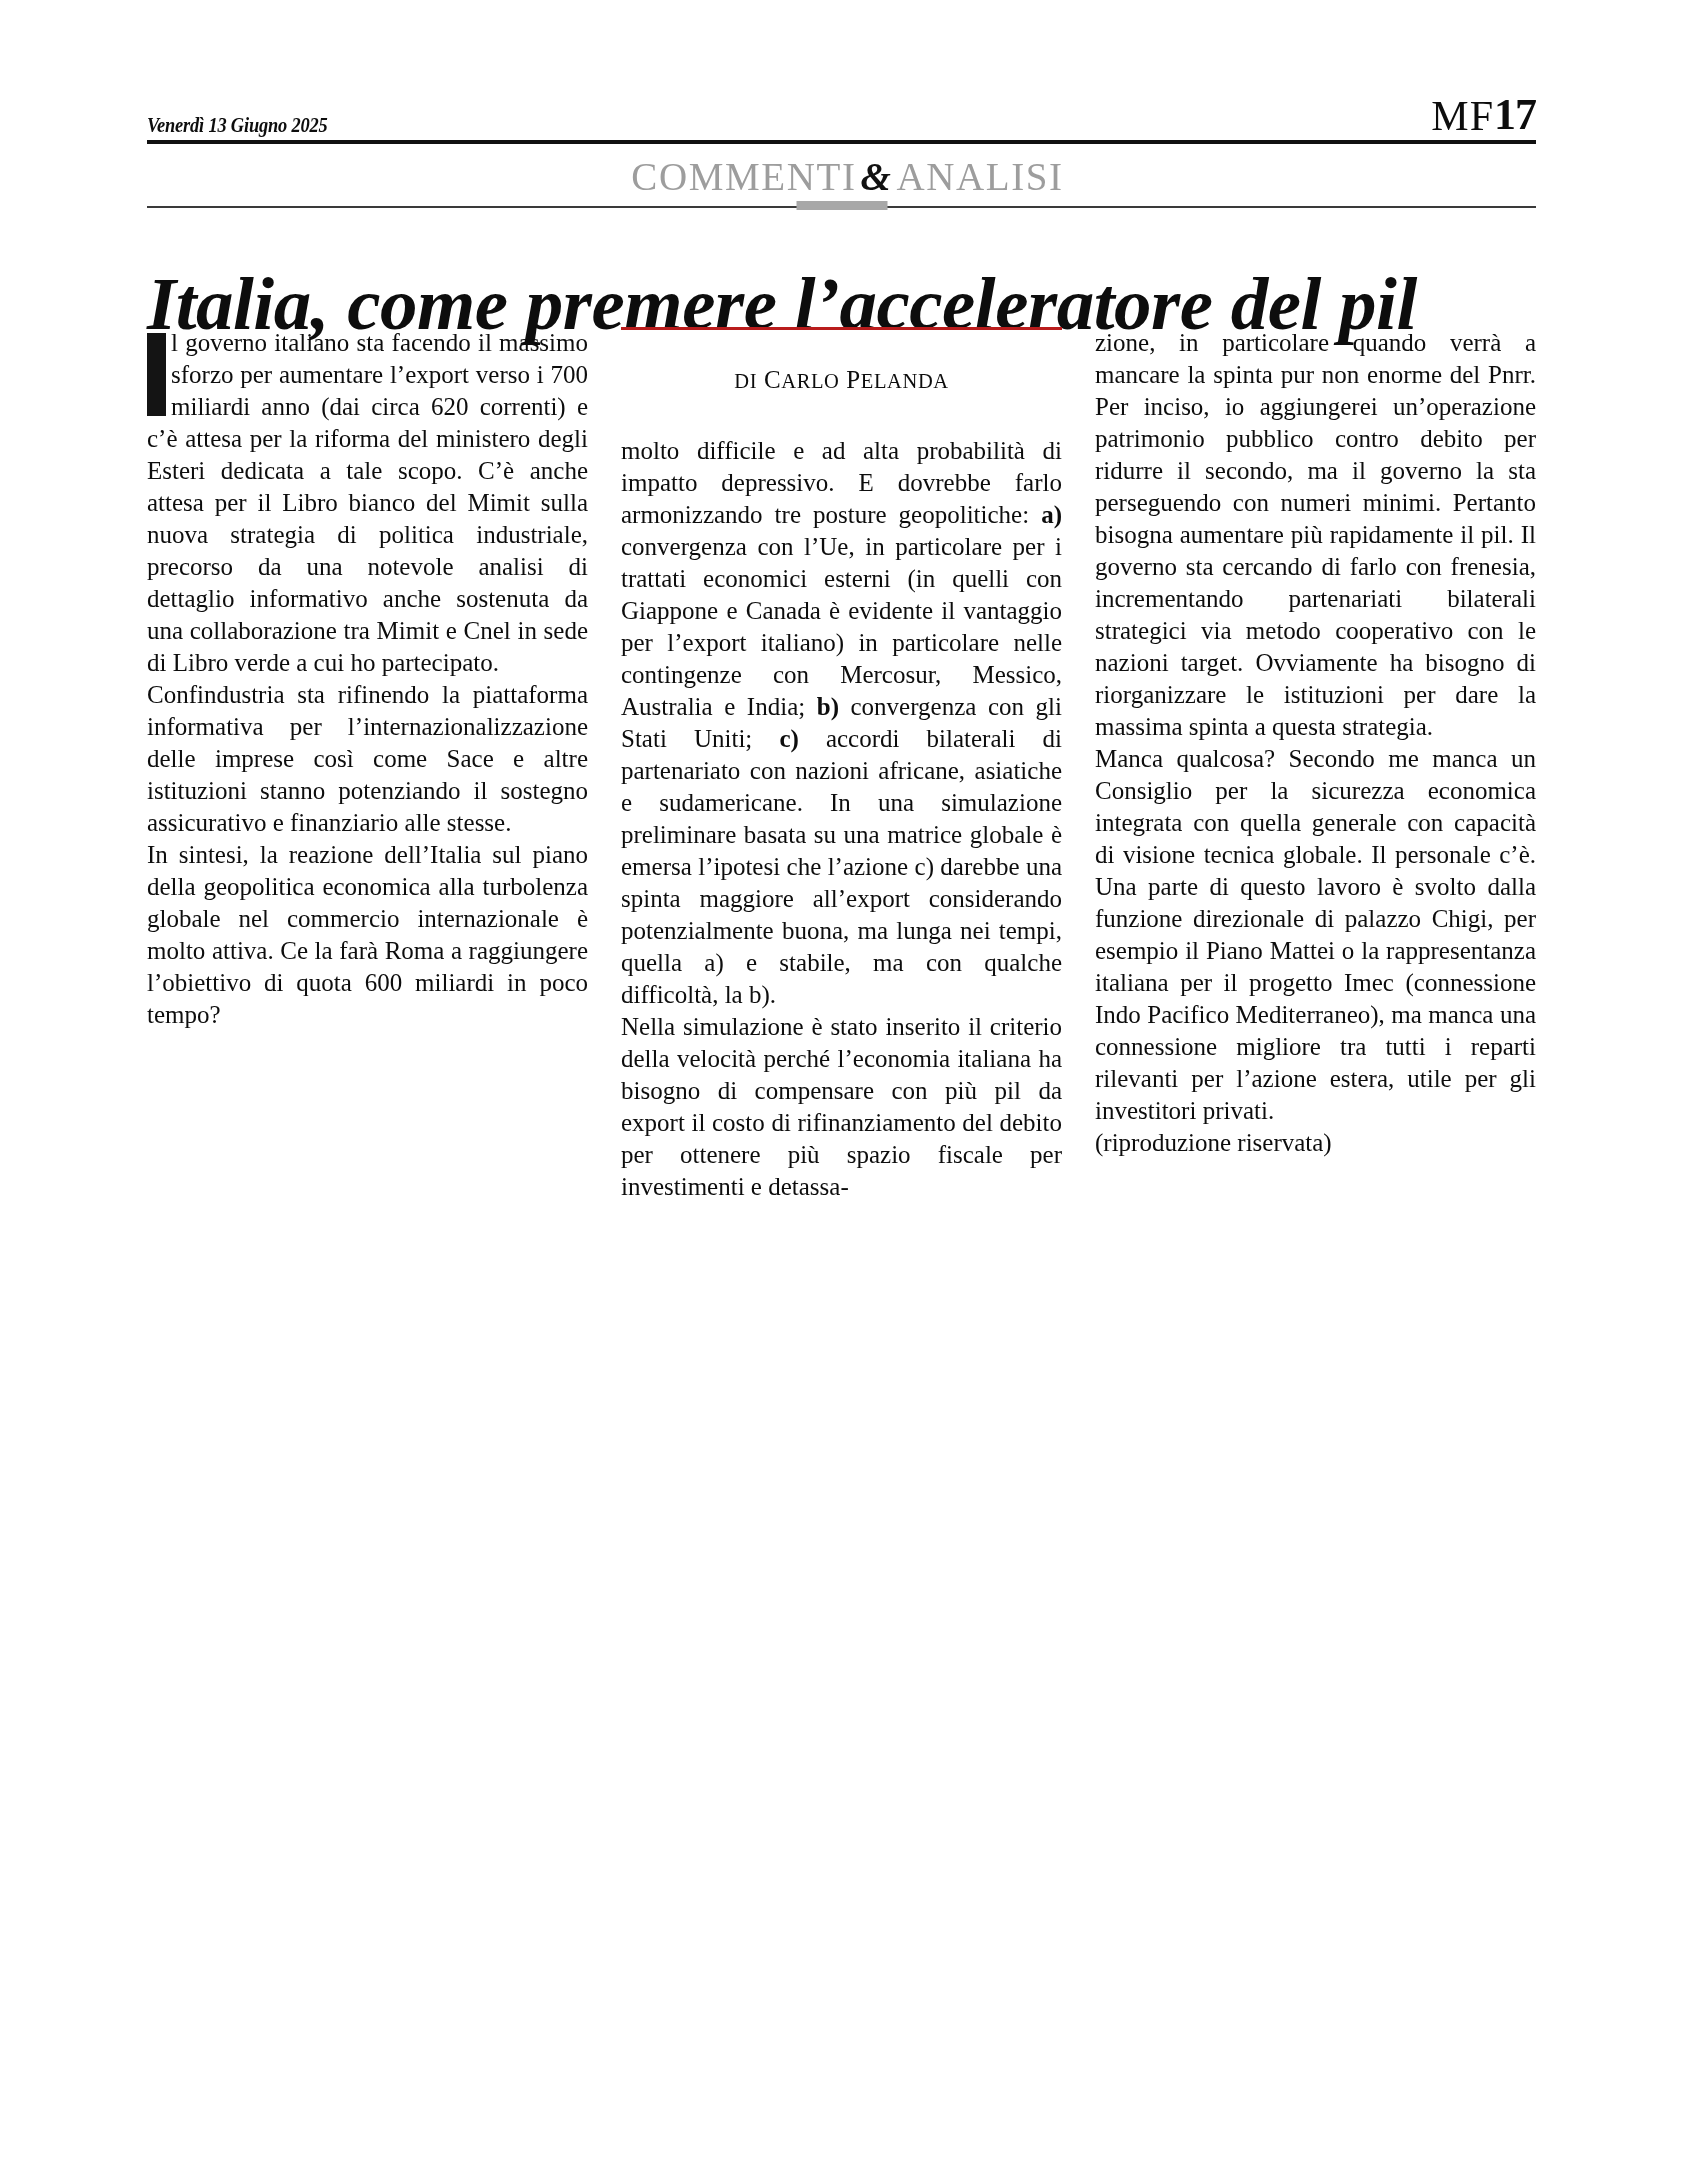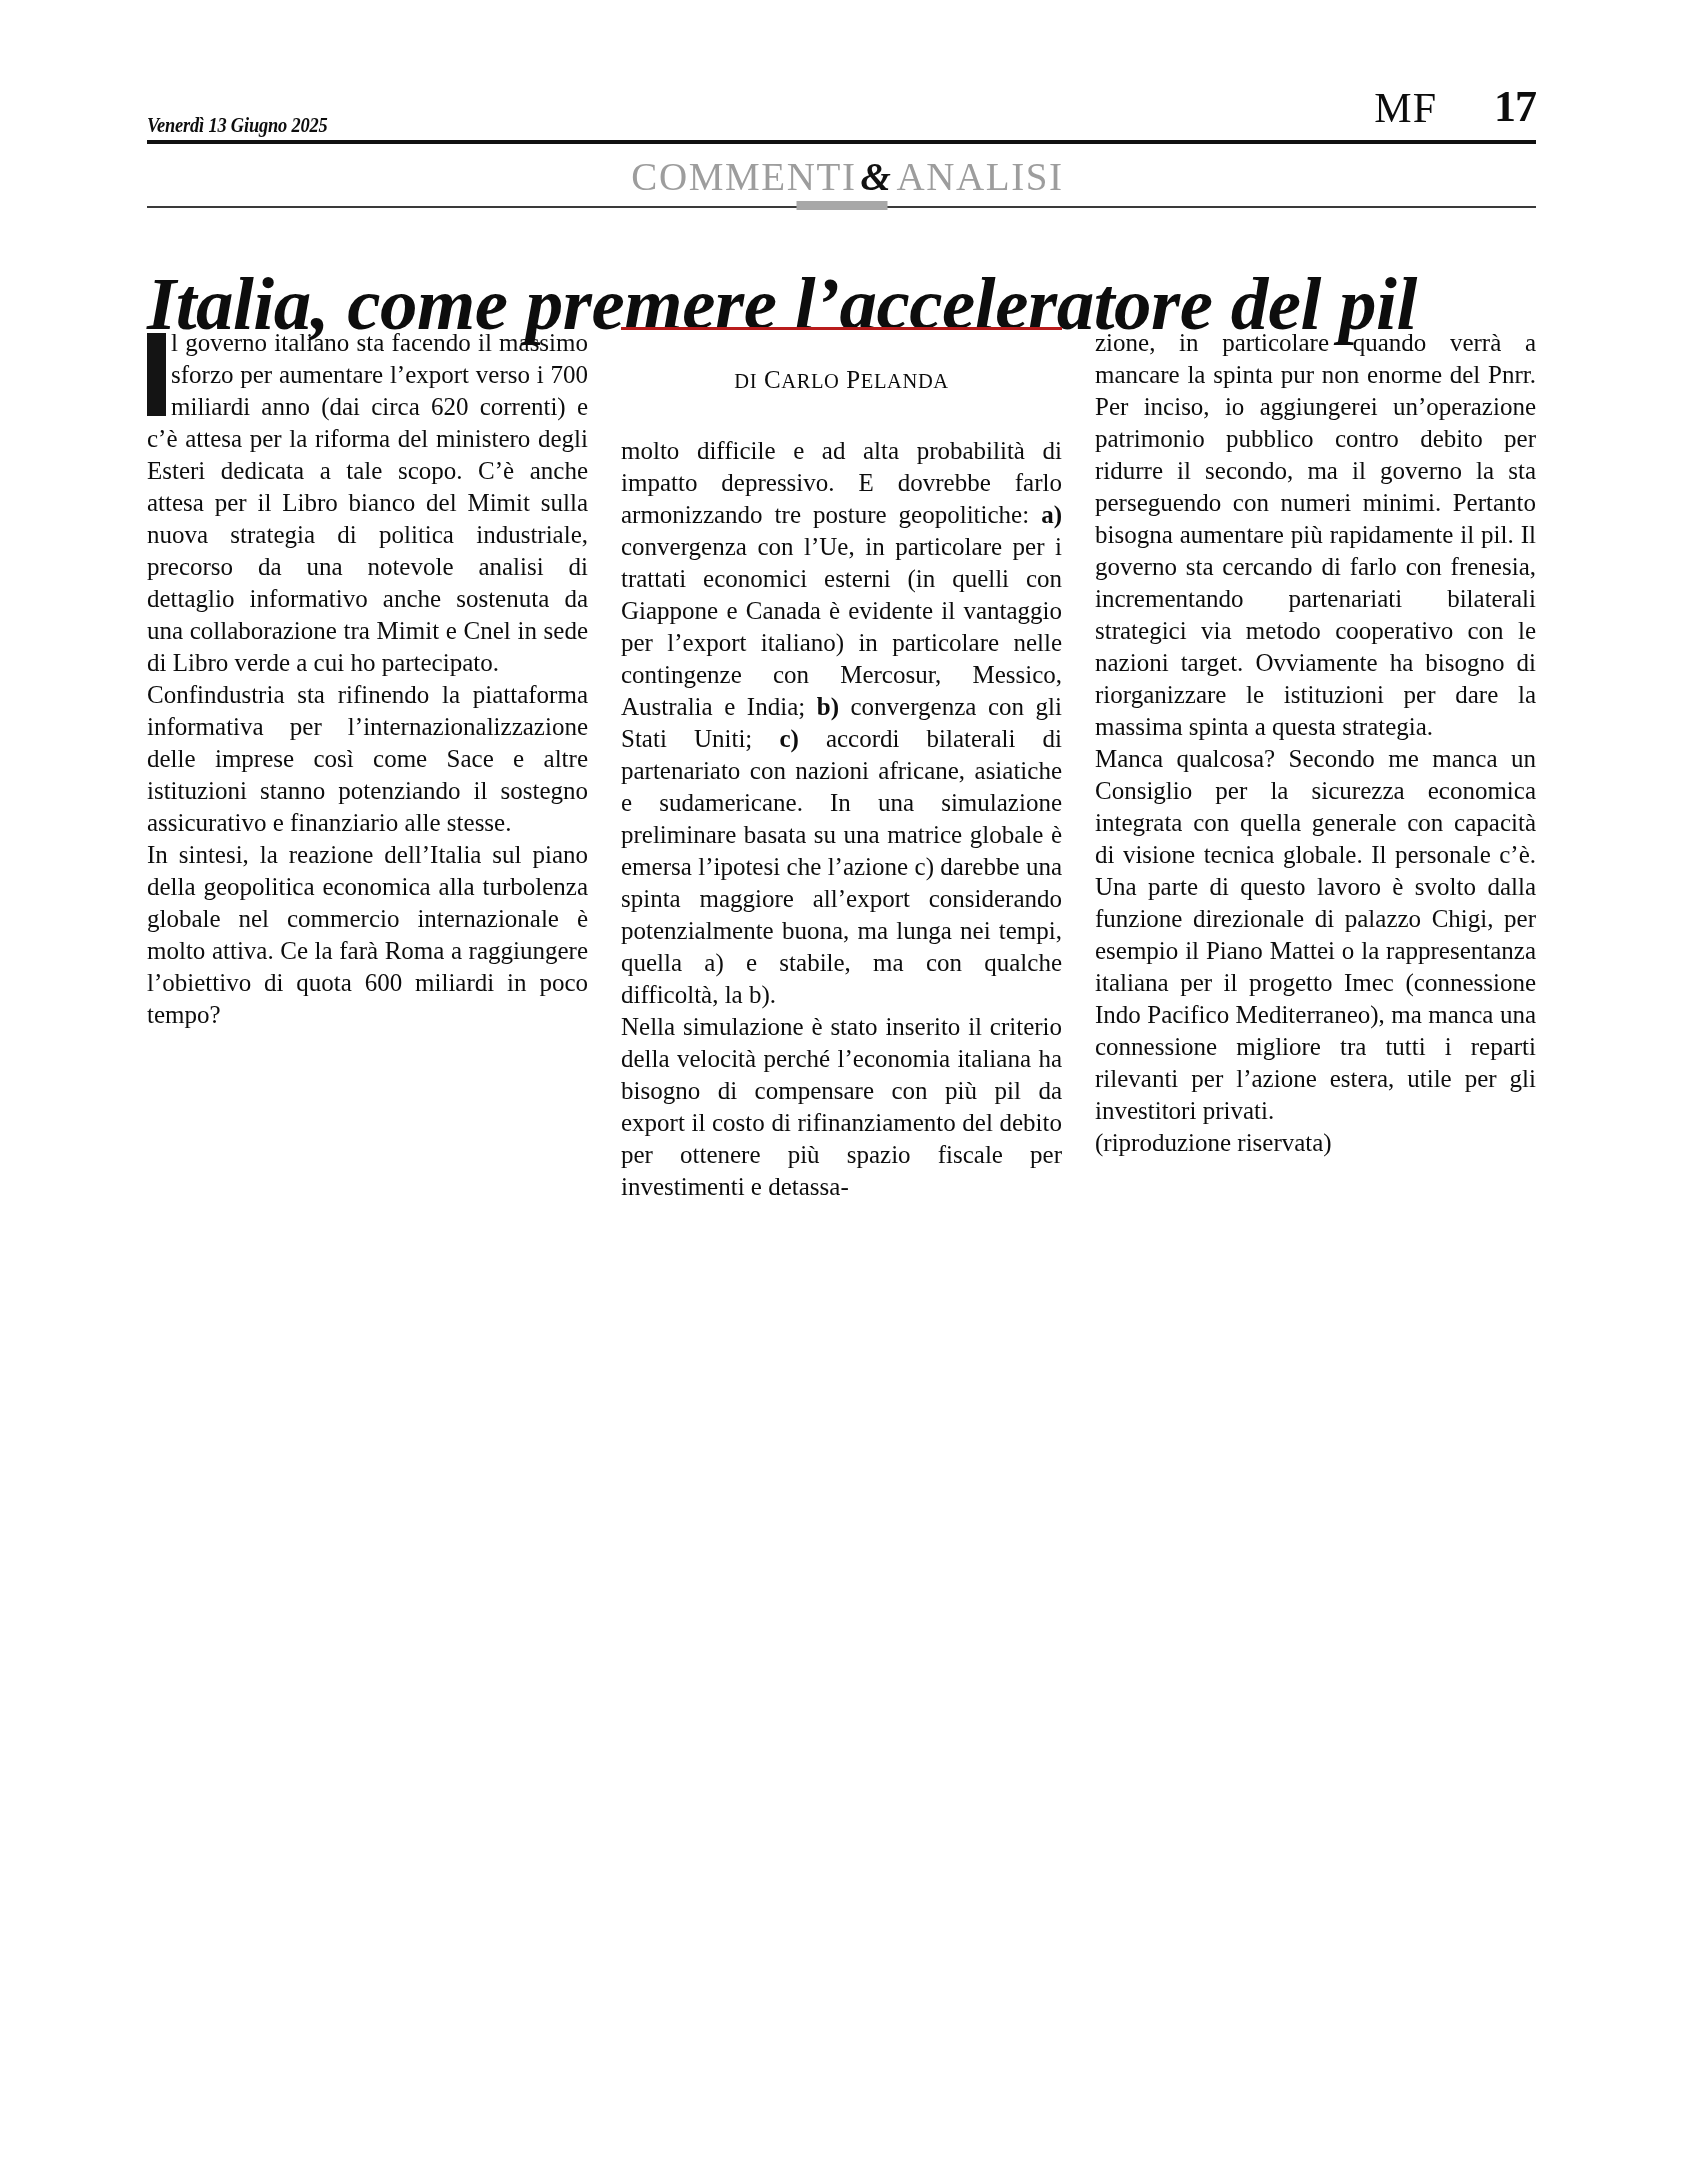--- a/index.html
+++ b/index.html
@@ -42,22 +42,21 @@
     letter-spacing: -0.2px;
     white-space: nowrap;
     transform: scaleX(0.92);
     transform-origin: left bottom;
     line-height: 1;
     padding-bottom: 4px;
   }
   .masthead-right {
     display: flex;
     align-items: flex-end;
-    gap: 57px;
-    padding-bottom: 10px;
+    padding-bottom: 2px;
   }
   .masthead-logo {
     font-size: 42px;
     line-height: 1;
     letter-spacing: 1px;
     font-family: "Liberation Serif", "DejaVu Serif", serif;
   }
   .masthead-pageno {
     font-size: 44px;
     font-weight: 700;

